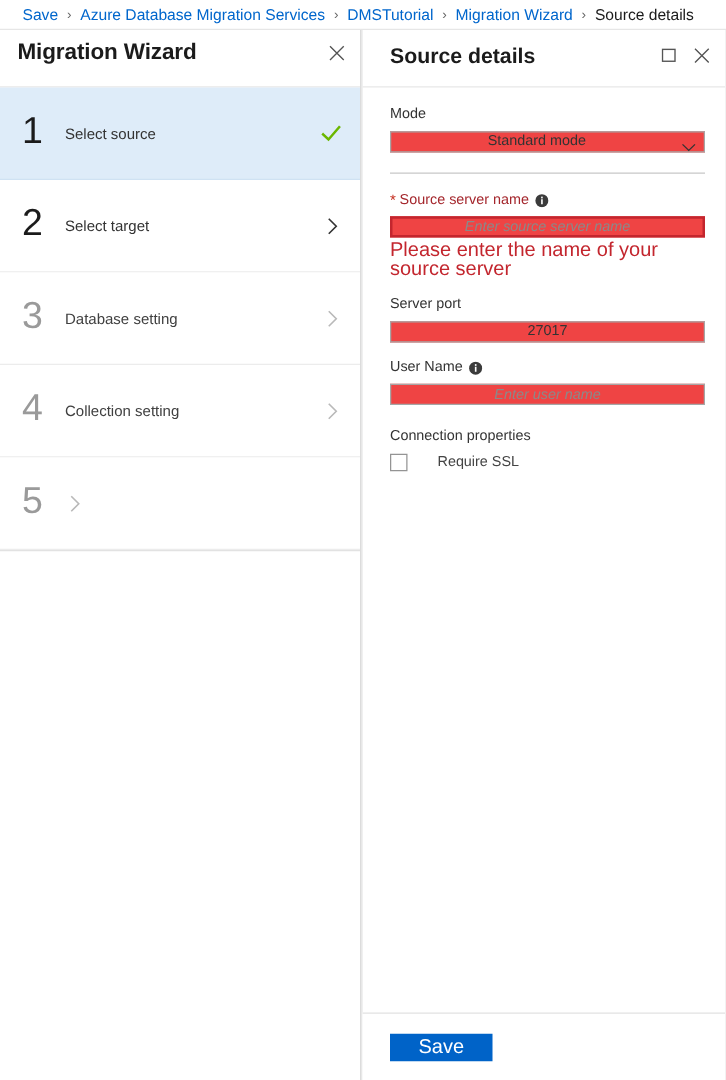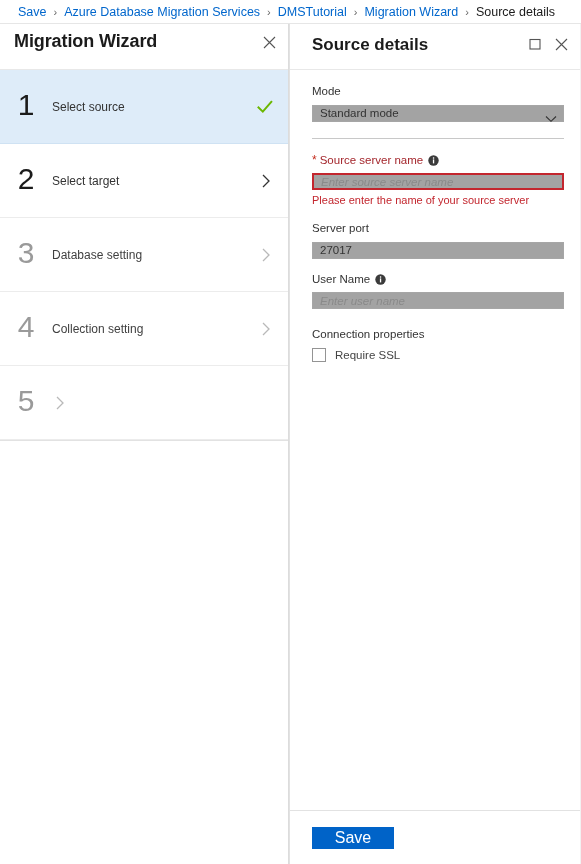--- a/index.html
+++ b/index.html
@@ -162,36 +162,37 @@
   .field-label.required-label { color: #a4262c; }
   .info-icon {
     display: inline-flex;
     margin-left: 5px;
     width: 11px; height: 11px;
   }
   input.txt, select.sel {
     width: 100%;
     height: 17px;
     border: 1px solid #a6a6a6;
-    background: #a3a3a3;
+    background: #ef4444;
     font-size: 11.5px;
     color: #333333;
     padding: 0 7px;
     font-family: "Liberation Sans", sans-serif;
     outline: none;
     border-radius: 0;
+    text-align: center;
   }
   input.txt::placeholder {
     color: #8a8a8a;
     font-style: italic;
   }
   input.txt.error { border: 2px solid #c3262e; font-style: italic; }
   .error-msg {
     color: #c3262e;
-    font-size: 11px;
+    font-size: 16px;
     margin-top: 3px;
     line-height: 15px;
   }
   .divider {
     border: 0;
     border-top: 1px solid #c8c8c8;
     margin: 16px 0 14px 0;
   }
   .select-wrap { position: relative; }
   .select-wrap select {
@@ -216,21 +217,21 @@
     align-items: center;
     cursor: pointer;
   }
   .check-box {
     width: 14px; height: 14px;
     border: 1px solid #949494;
     background: #ffffff;
     margin-right: 9px;
     flex: 0 0 auto;
   }
-  .check-label { font-size: 11.5px; color: #444444; }
+  .check-label { font-size: 11.5px; color: #444444; margin-left: 15px; }
 
   #right-footer {
     flex: 0 0 auto;
     height: 54px;
     border-top: 1px solid #e2e2e2;
     padding: 16px 0 0 22px;
     background: #ffffff;
   }
   #save-button {
     background: #0063c8;

